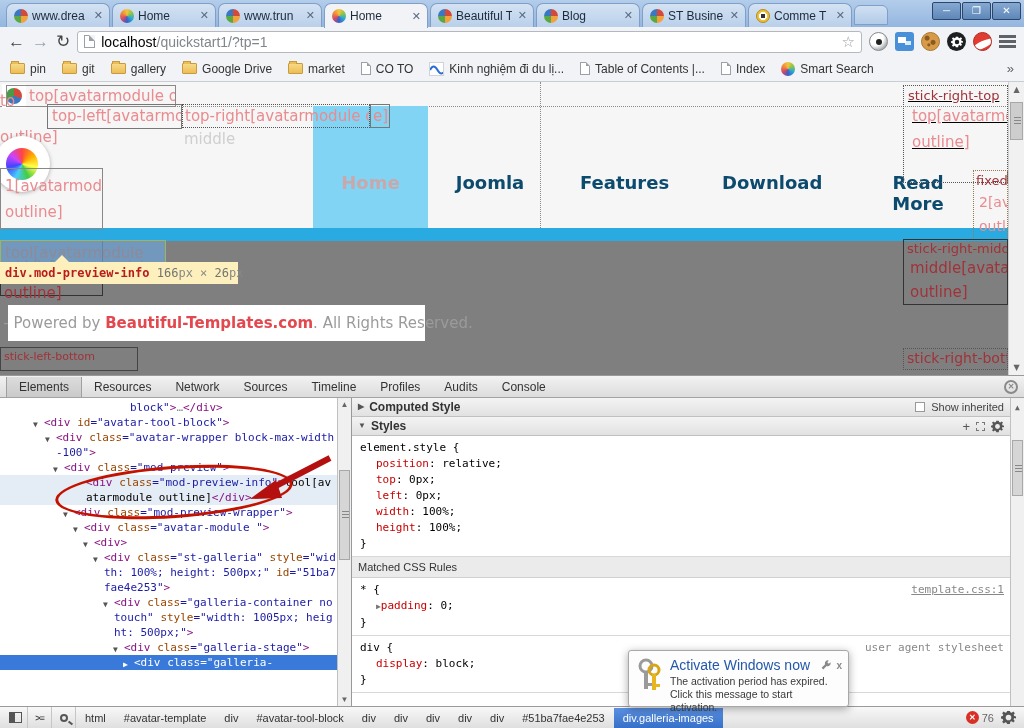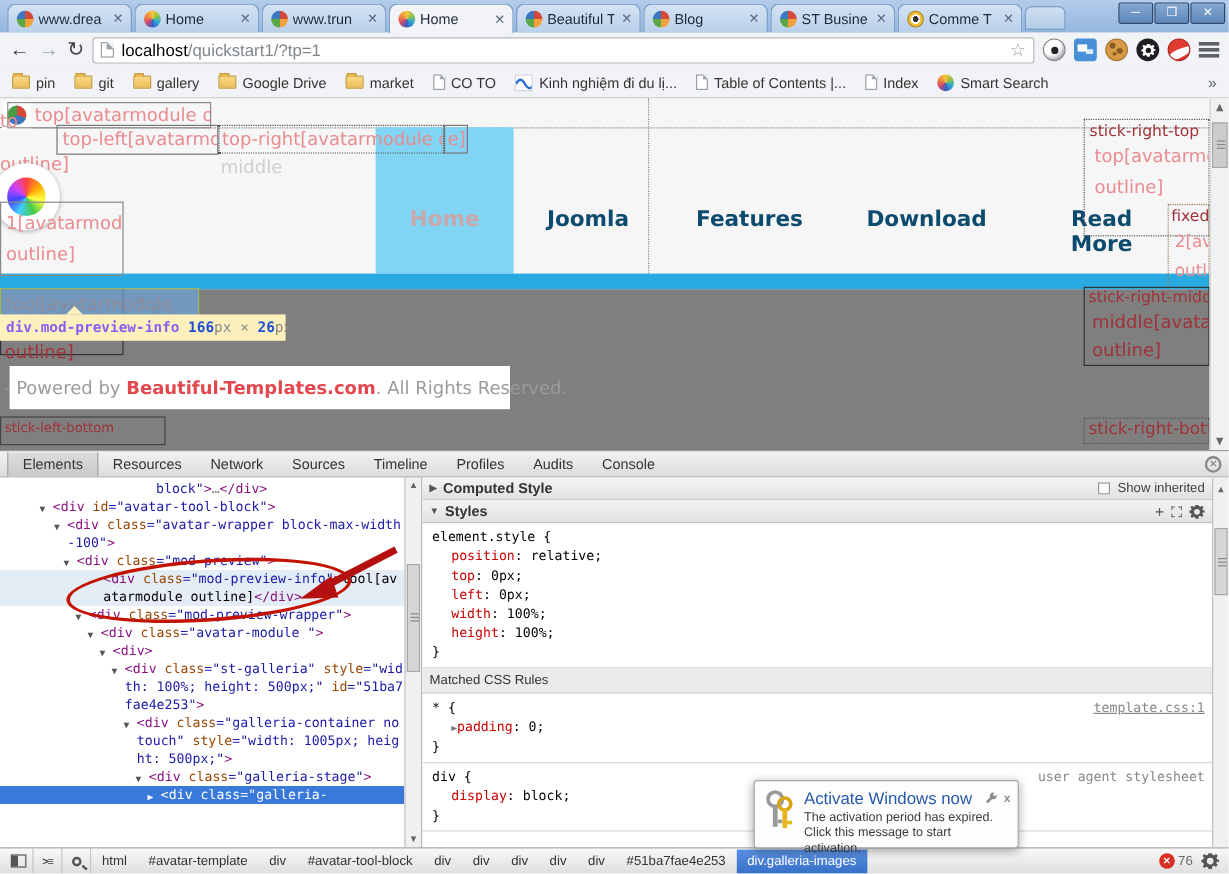--- a/index.html
+++ b/index.html
@@ -74,22 +74,22 @@
   .pie { position:absolute; left:2px; top:2px; width:24px; height:24px; background:#fff; display:flex; align-items:center; justify-content:center; }
   .pie i { width:16px; height:16px; border-radius:50%; background:conic-gradient(#d44a3a 0 30%, #3a78c2 30% 65%, #4a9b45 65%); }
   .colorwheel { position:absolute; left:-6px; top:54px; width:56px; height:56px; background:#fff; border-radius:50%; box-shadow:0 1px 4px rgba(0,0,0,.3); display:flex; align-items:center; justify-content:center; }
   .colorwheel i { width:32px; height:32px; border-radius:50%; background:conic-gradient(#f44,#fa0,#ff4,#4c4,#4cf,#44f,#c4f,#f44); }
   .menu-item { position:absolute; top:90px; font-size:18px; font-weight:bold; color:#0c4a6e; }
   .menu-item.active { color:#c8a8ab; }
   .toolhl { position:absolute; left:0; top:158px; width:166px; height:26px; background:rgba(111,160,210,.75); border:1px solid #9fb558; color:#8e8a97; font-size:15px; line-height:24px; padding-left:4px; z-index:4; }
   .midclip { position:absolute; left:2px; top:176px; width:160px; height:8px; overflow:hidden; color:#8a4a50; font-size:14px; z-index:3; }
   .tooltip { position:absolute; left:0; top:180px; width:238px; height:22px; background:#fdf0bc; z-index:10;
              font-family:"DejaVu Sans Mono", monospace; font-size:12px; line-height:22px; padding-left:5px; white-space:nowrap; }
-  .tooltip .tsel { color:#8b5cf6; font-weight:bold; }
-  .tooltip .tnum { color:#1d4ed8; font-weight:bold; }
+  .tooltip .tsel { color:#b91c1c; font-weight:bold; }
+  .tooltip .tnum { color:#737373; font-weight:normal; }
   .tooltip .tunit { color:#888; }
   .tooltip:before { content:""; position:absolute; left:55px; top:-7px; border:7px solid transparent; border-bottom-color:#fdf0bc; border-top:none; }
   .footerbar { position:absolute; left:8px; top:223px; width:417px; height:36px; background:#fff; font-size:15px; color:#9b9b9b;
                display:flex; align-items:center; justify-content:center; white-space:pre; }
   .footerbar b { color:#e2484e; }
   .pagescroll { position:absolute; right:0; top:0; width:16px; height:293px; background:#f1f1f1; border-left:1px solid #cfcfcf; }
   .pagescroll .sarr { position:absolute; left:0; width:15px; text-align:center; font-size:8px; color:#666; }
   .pagescroll .sthumb { position:absolute; left:1px; top:20px; width:13px; height:38px; background:#cdcdcd; border:1px solid #a8a8a8; }
   .sgrip { position:absolute; left:3px; top:14px; width:7px; border-top:1px solid #888; box-shadow:0 3px 0 #888, 0 6px 0 #888; }
 
@@ -321,21 +321,21 @@
     </div>
 
     <div id="pagemenu">
         <span class="menu-item active" style="left: 313px; width: 115px; text-align: center;">Home</span>
         <span class="menu-item" style="left: 455px; width: 70px; text-align: center;">Joomla</span>
         <span class="menu-item" style="left: 580px; width: 80px; text-align: center;">Features</span>
         <span class="menu-item" style="left: 722px; width: 90px; text-align: center;">Download</span>
         <span class="menu-item" style="left: 868px; width: 100px; text-align: center;">Read More</span>
       </div>
 
-    <div class="obox dotted" style="left:903px; top:17px; width:105px; height:98px;">
+    <div class="obox dotted" style="left:903px; top:3px; width:105px; height:98px;text-decoration:underline;">
       <div class="lbl dark" style="position:static; font-size:13px; padding:2px 0 0 4px;">stick-right-top</div>
       <div class="lbl" style="position:static; padding:4px 0 0 8px;">top[avatarmo</div>
       <div class="lbl" style="position:static; padding:8px 0 0 8px;">outline]</div>
     </div>
     <div class="obox dotted" style="left:973px; top:88px; width:35px; height:82px; border-color:#975;">
       <div class="lbl dark" style="position:static; font-size:13px; padding:2px 0 0 2px;">fixed-2</div>
       <div class="lbl" style="position:static; font-size:14px; padding:6px 0 0 5px;">2[avat</div>
       <div class="lbl" style="position:static; font-size:14px; padding:8px 0 0 5px;">outlin</div>
     </div>
     <div class="obox" style="left:903px; top:157px; width:105px; height:66px; border-color:#333;">

